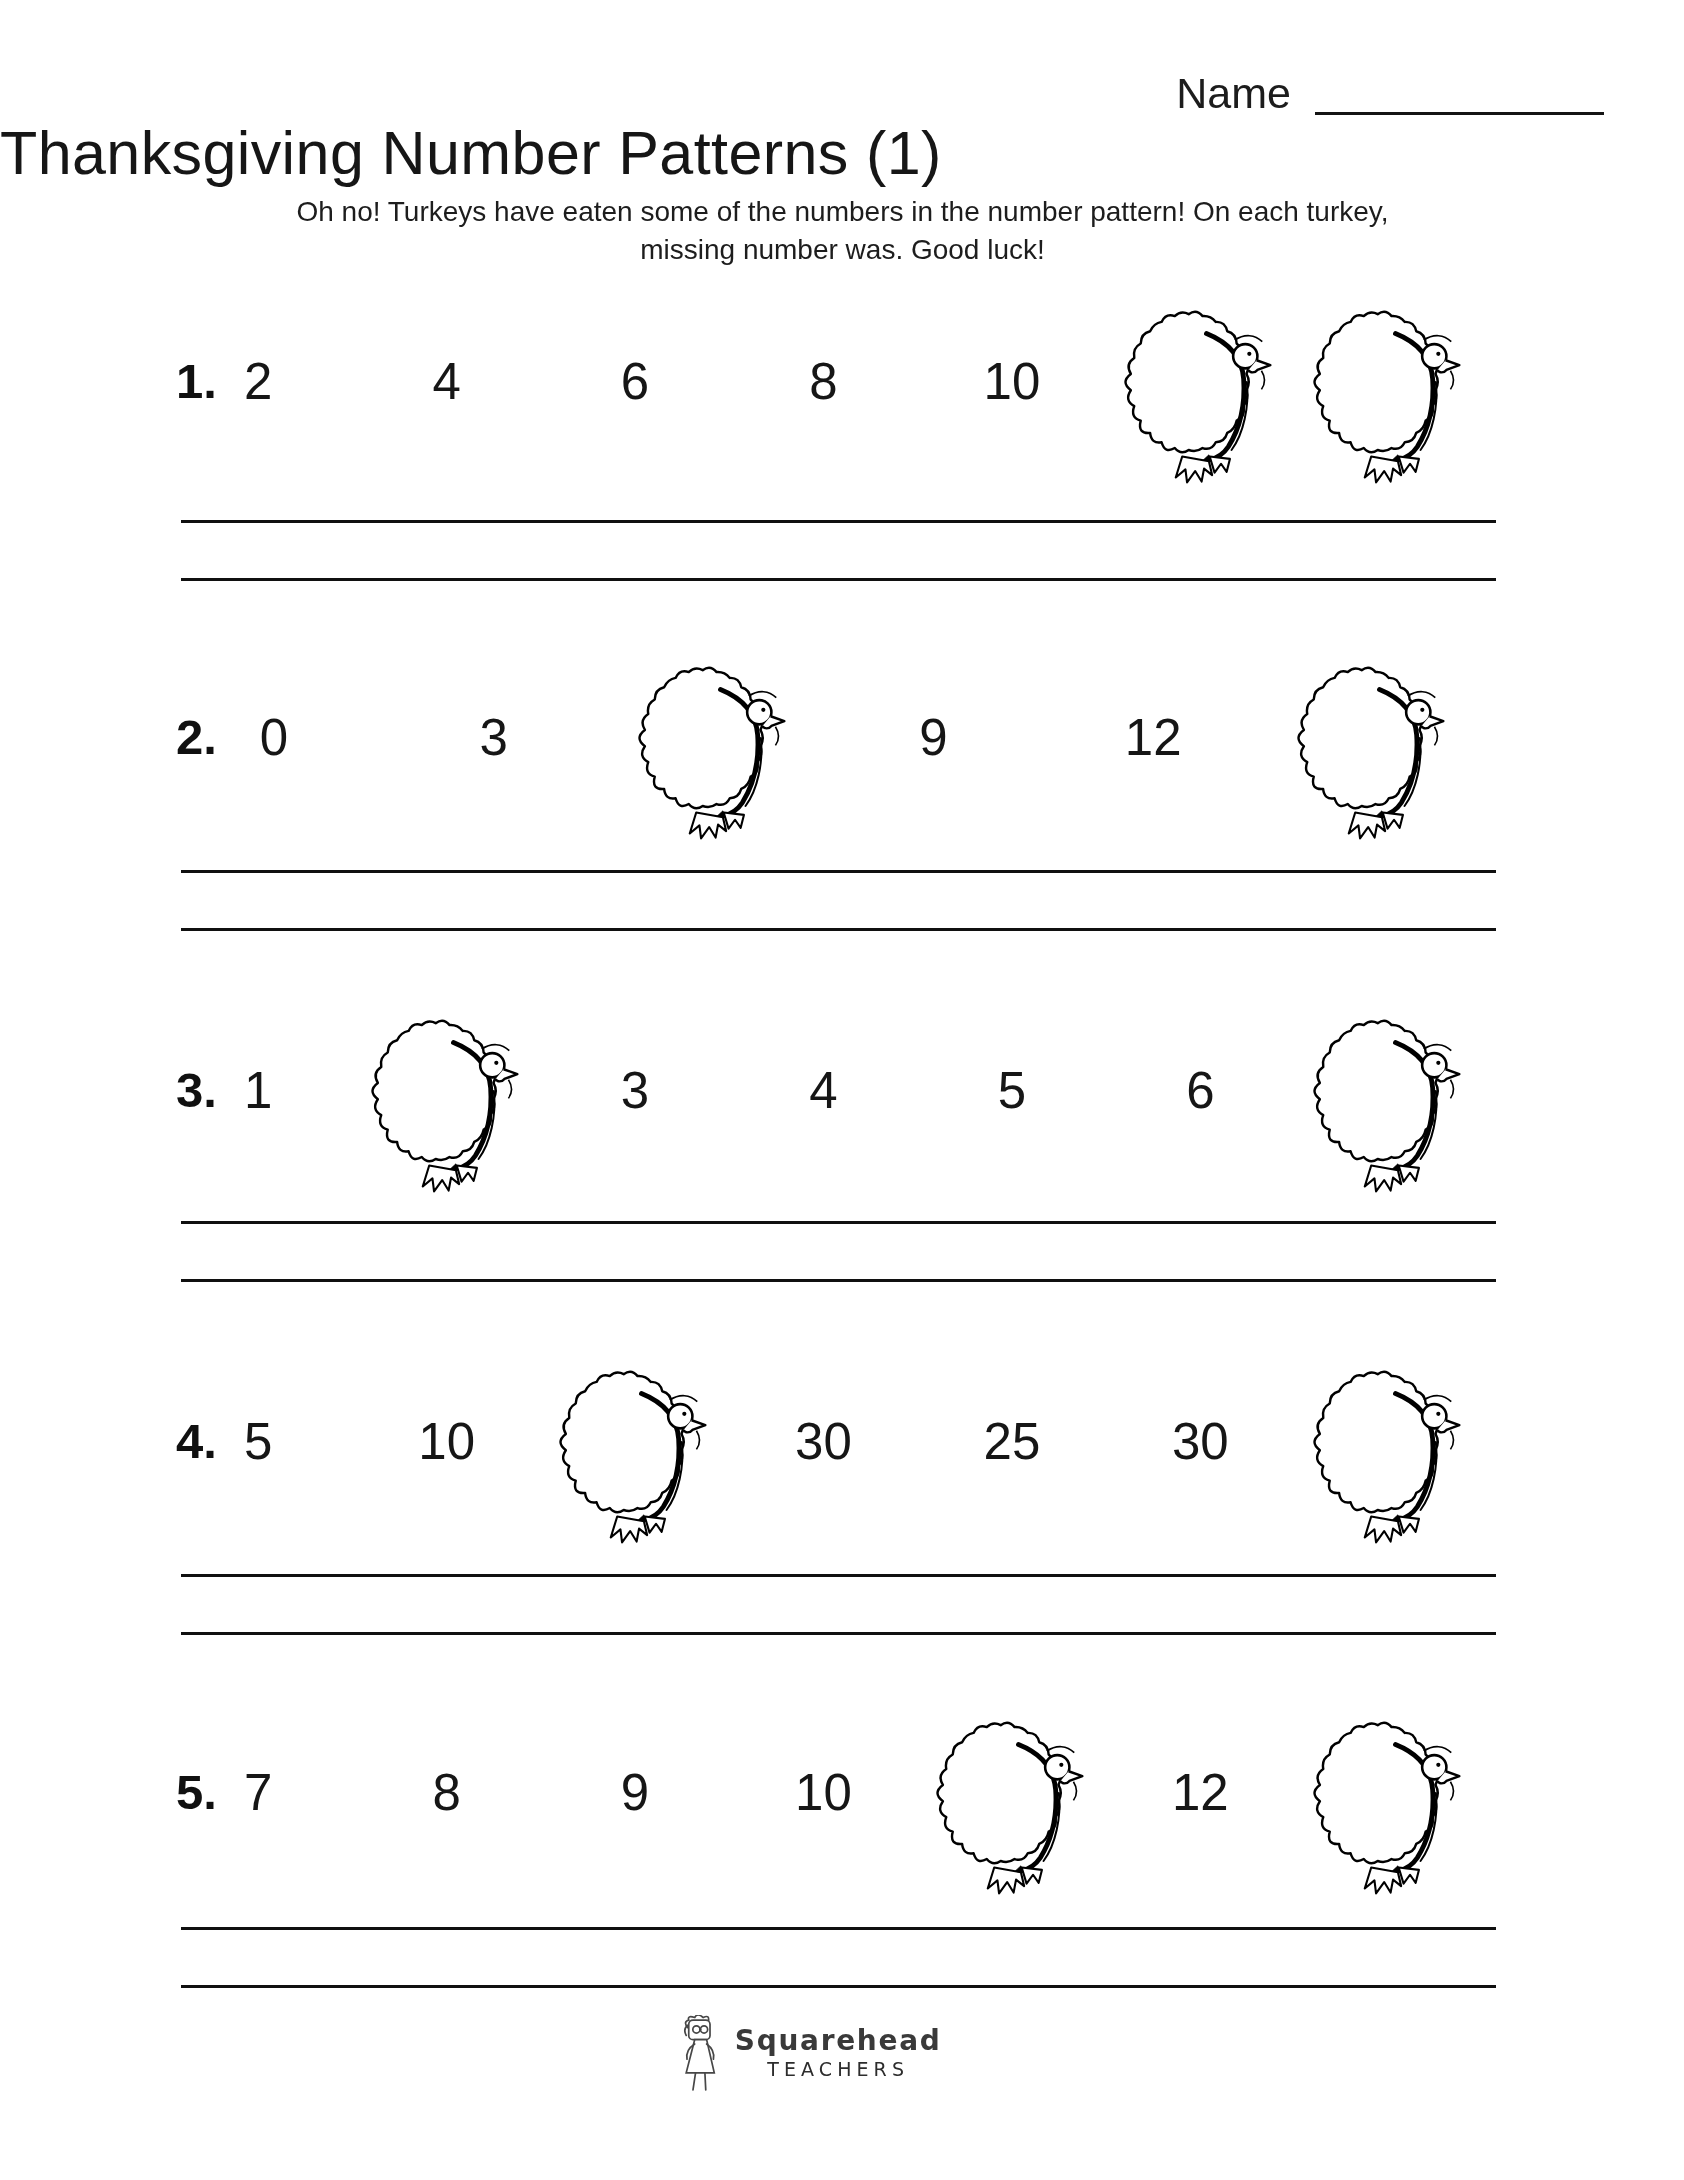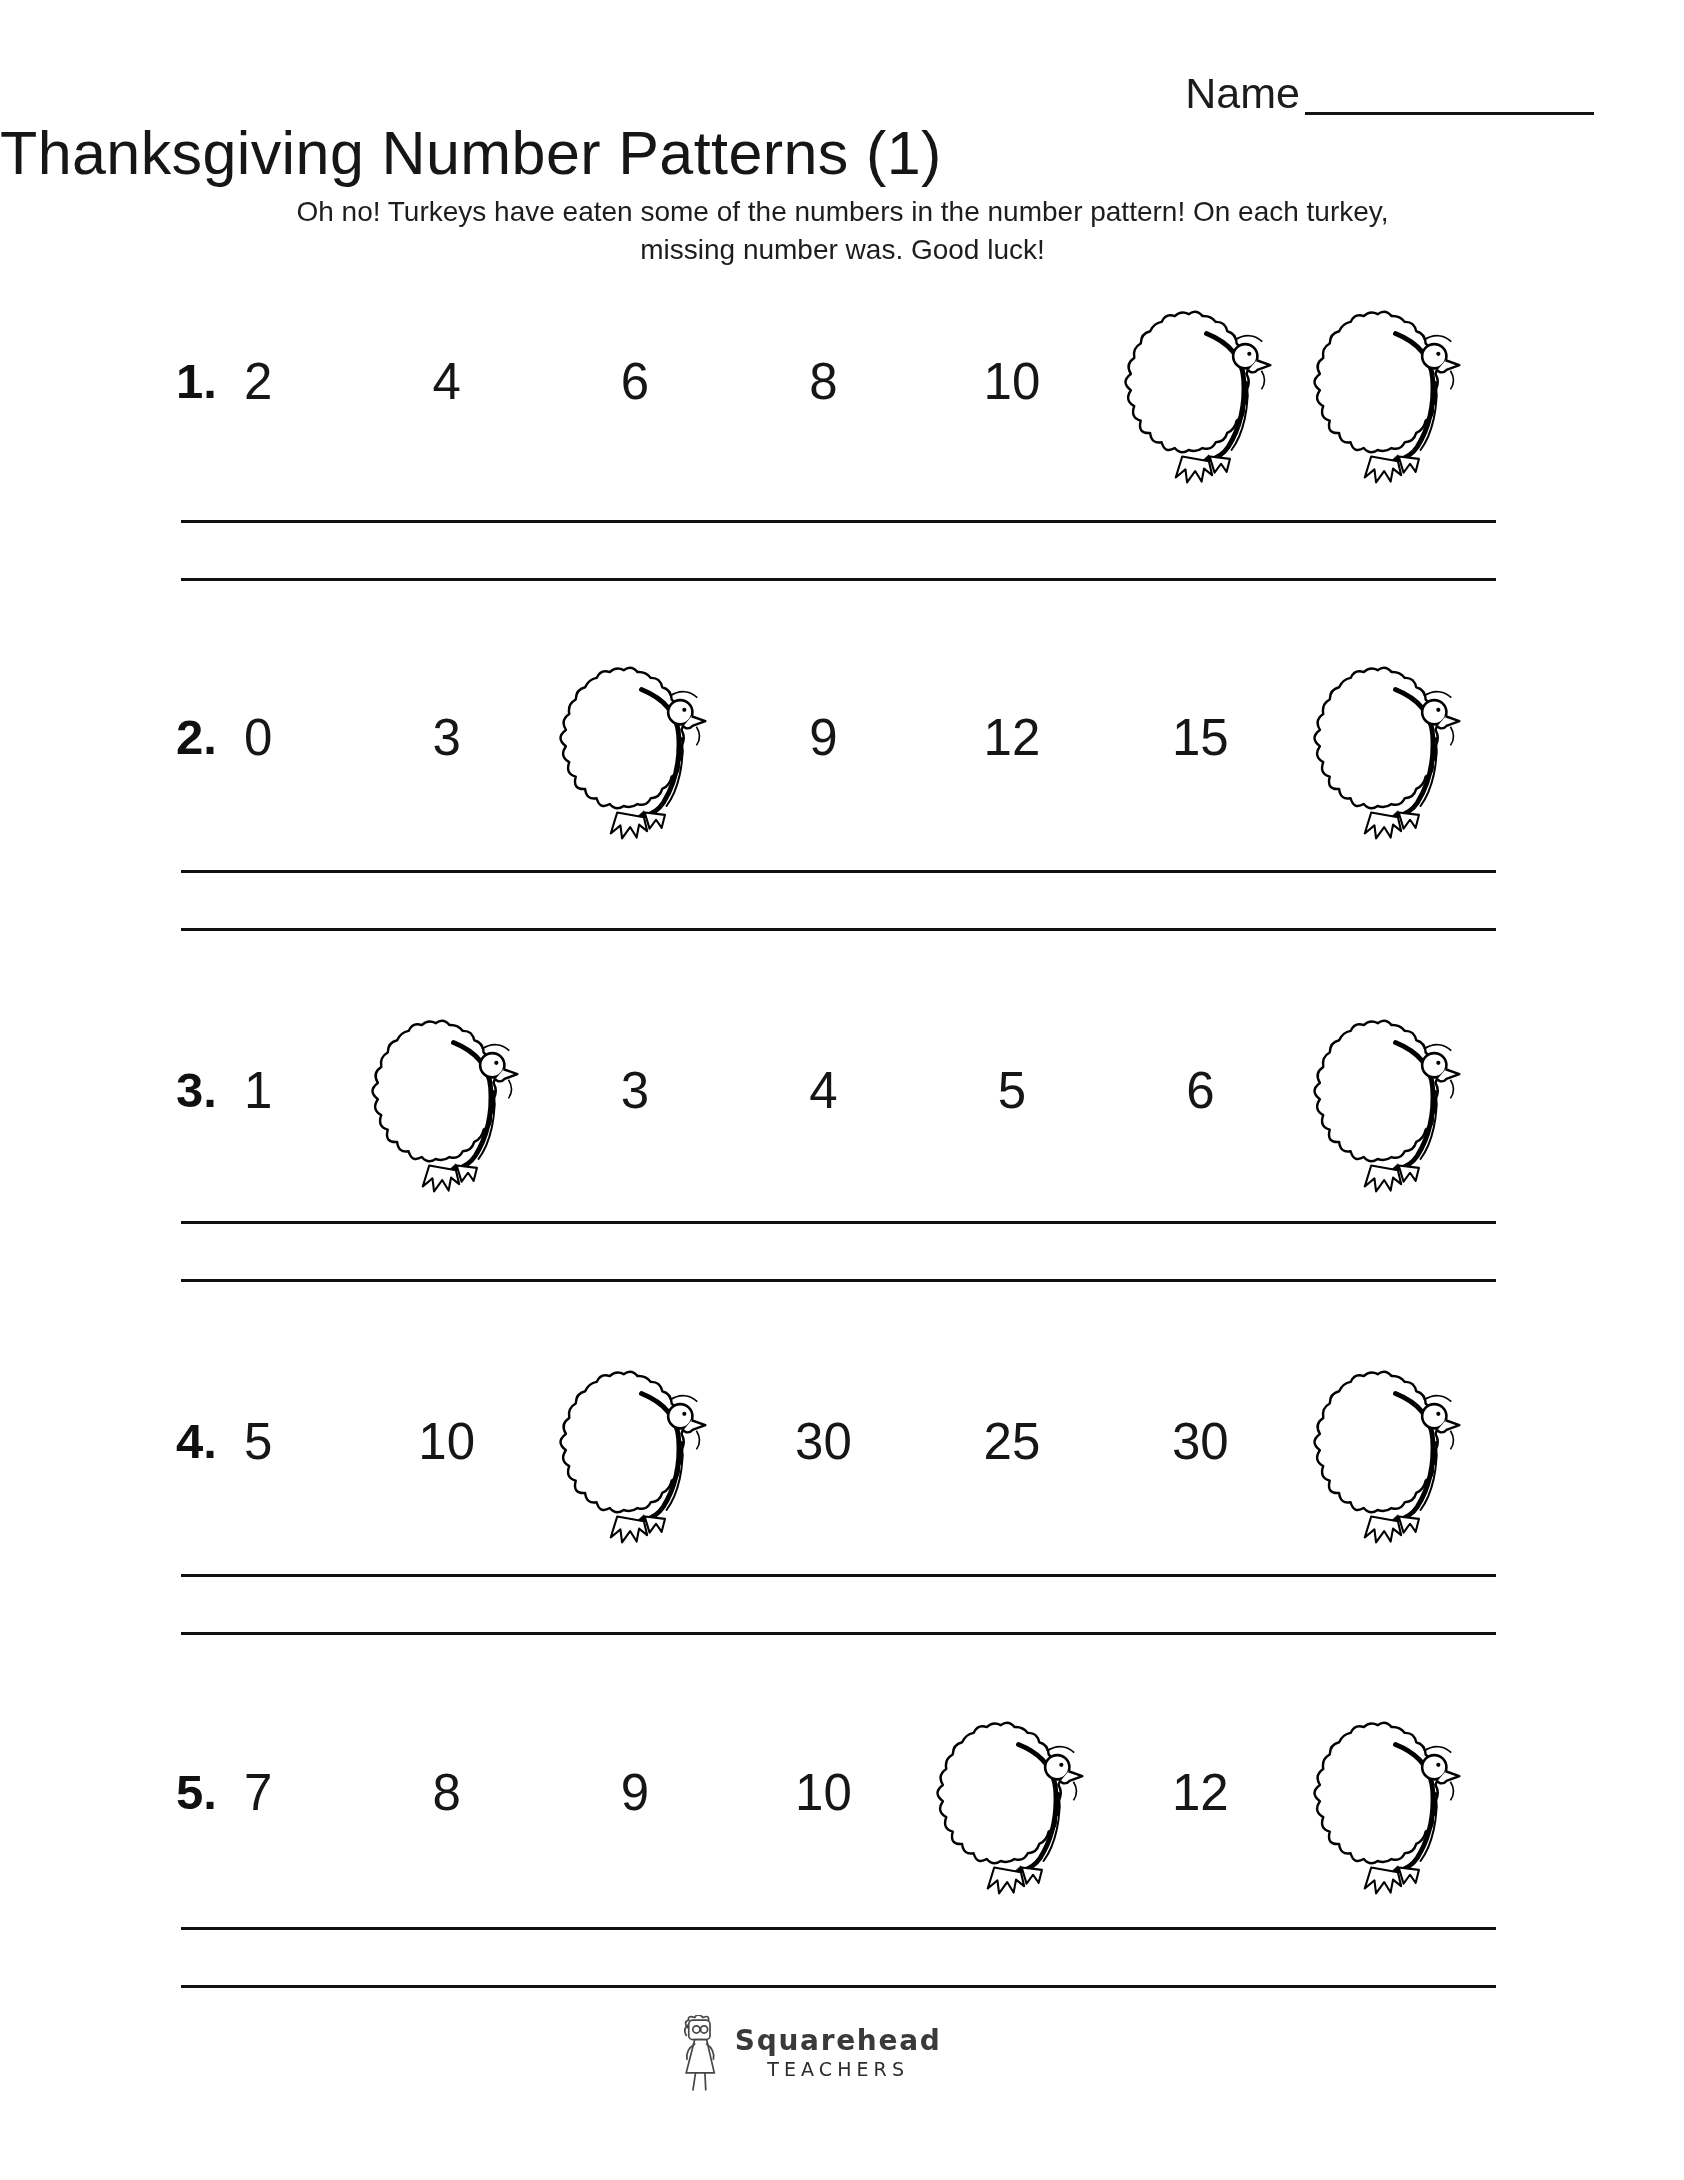--- a/index.html
+++ b/index.html
@@ -6,22 +6,22 @@
   .page{
     position:relative;
     width:1685px;height:2181px;
     background:#ffffff;
     font-family:"Liberation Sans",sans-serif;
     color:#141414;
     overflow:hidden;
   }
   
   .name-block{
-    position:absolute;top:72px;right:91px;
-    display:flex;align-items:flex-end;gap:5px;margin-left:48px;
+    position:absolute;top:72px;right:81px;
+    display:flex;align-items:flex-end;gap:24px;margin-left:48px;
   }
   .name-label{font-size:43px;color:#1c1c1c;line-height:1;}
   .name-line{width:289px;height:39px;border-bottom:3.4px solid #141414;}
   
   .title{
     position:absolute;top:123px;left:0;width:100%;
     text-align:left;font-size:61px;font-weight:400;
     color:#161616;letter-spacing:0.4px;line-height:1;
   }
   .instructions{
@@ -149,23 +149,20 @@
               <circle cx="161" cy="69" r="2.6" fill="#000000"></circle>
               <path d="M 78 196 L 70 222 L 82 212 L 84 228 L 94 214 L 102 227 L 105 211 L 115 219 L 111 202 Z" fill="#ffffff" stroke="#000000" stroke-width="2.6" stroke-linejoin="round"></path>
               <path d="M 112 196 L 118 216 L 126 205 L 133 215 L 137 199 Z" fill="#ffffff" stroke="#000000" stroke-width="2.6" stroke-linejoin="round"></path>
             </svg>
           </div>
           <div class="slot">
             <span class="num">9</span>
           </div>
           <div class="slot">
             <span class="num">12</span>
-          </div>
-          <div class="slot">
-            <span class="num">15</span>
           </div>
           <div class="slot">
             <svg viewBox="0 0 200 235" class="turkey-wrap">
               <path d="M 86.0 20.0 Q 95.6 13.2 103.2 22.4 Q 113.0 21.7 119.5 29.6 Q 131.0 29.0 133.7 41.1 Q 144.7 44.0 145.3 56.3 Q 153.5 63.0 153.3 74.2 Q 163.6 82.0 157.5 93.9 Q 163.2 104.0 157.5 114.1 Q 160.9 125.3 153.3 133.8 Q 156.8 146.7 145.3 151.7 Q 143.1 162.6 133.7 166.9 Q 130.5 178.3 119.5 178.4 Q 114.1 189.3 103.2 185.6 Q 95.2 191.4 86.0 188.0 Q 76.4 194.7 68.8 185.6 Q 56.5 192.9 52.5 178.4 Q 39.7 180.9 38.3 166.9 Q 22.4 168.3 26.7 151.7 Q 13.4 147.7 18.7 133.8 Q 6.0 126.6 14.5 114.1 Q 1.2 104.0 14.5 93.9 Q 7.2 81.7 18.7 74.2 Q 16.4 61.9 26.7 56.3 Q 26.9 43.7 38.3 41.1 Q 42.8 31.5 52.5 29.6 Q 57.8 18.3 68.8 22.4 Q 76.6 14.9 86.0 20.0 Z" fill="#ffffff" stroke="#000000" stroke-width="3" stroke-linejoin="round"></path>
               <path d="M 108 44 C 138 56 152 76 154 100 C 156 130 150 160 135 184 C 129 193 121 198 112 200" fill="none" stroke="#000000" stroke-width="6" stroke-linecap="round"></path>
               <path d="M 158 104 C 161 134 154 168 139 188" fill="none" stroke="#000000" stroke-width="2.5" stroke-linecap="round"></path>
               <path d="M 113 201 L 97 207 L 111 194 Z" fill="#000000" stroke="#000000" stroke-width="1"></path>
               <circle cx="156" cy="72" r="15" fill="#ffffff" stroke="#000000" stroke-width="3.2"></circle>
               <path d="M 143 52 C 155 44 168 45 177 54" fill="none" stroke="#000000" stroke-width="2"></path>
               <path d="M 176 90 C 181 98 181 106 176 113" fill="none" stroke="#000000" stroke-width="2"></path>

